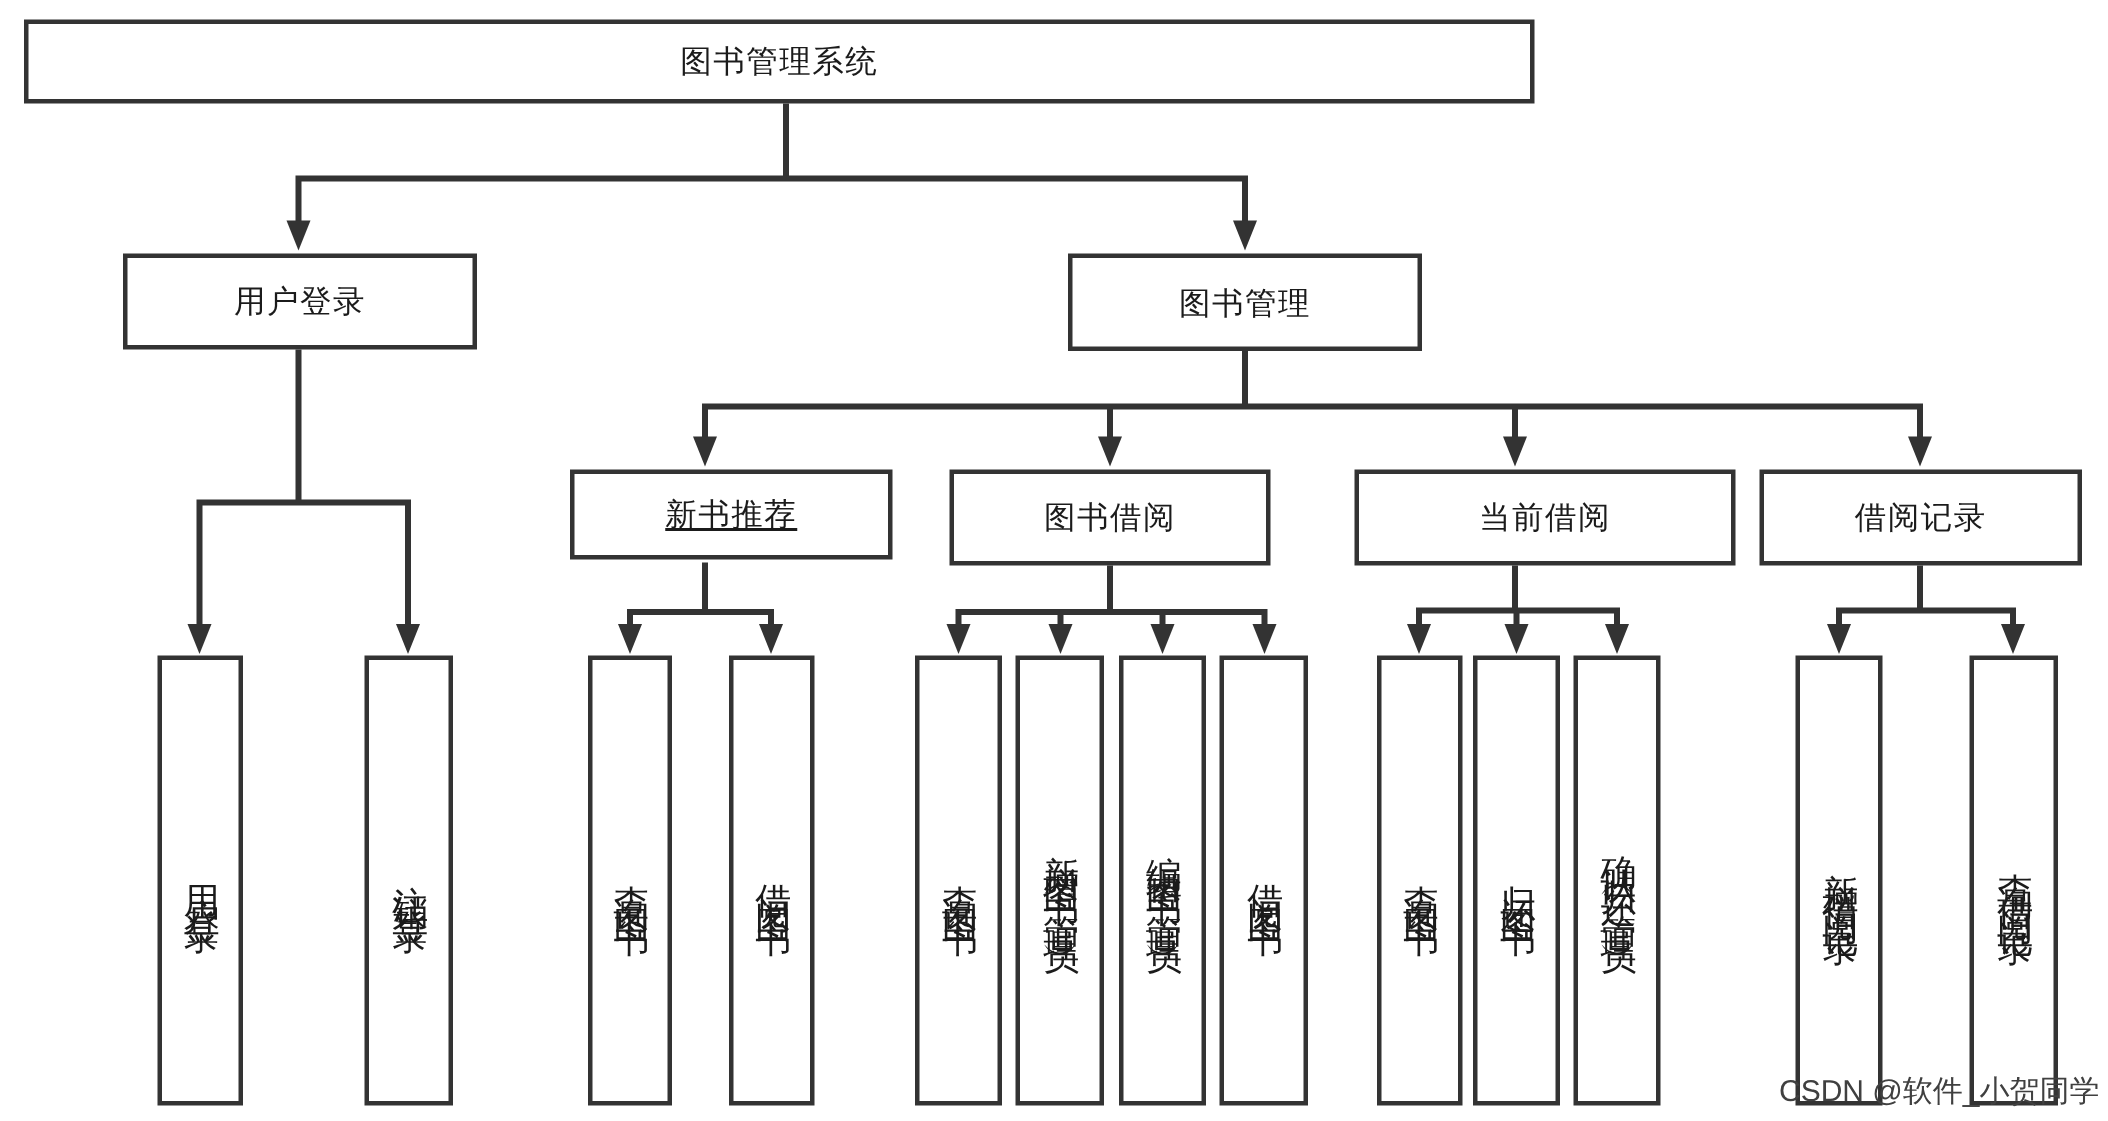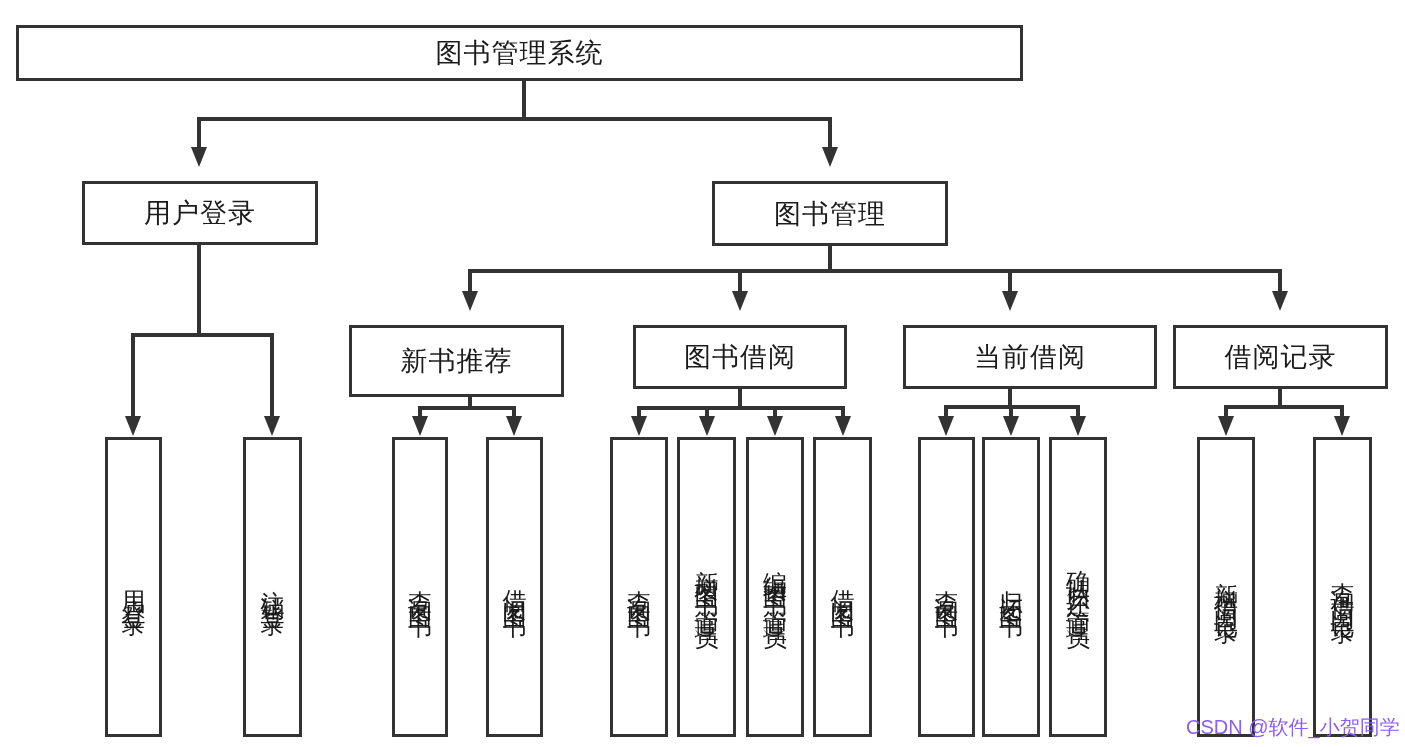--- a/index.html
+++ b/index.html
@@ -5,53 +5,53 @@
   html,body{margin:0;padding:0;background:#ffffff;}
   #stage{
     position:relative;width:1405px;height:747px;background:#ffffff;overflow:hidden;
     font-family:"Liberation Sans",sans-serif;
   }
   #wires{position:absolute;left:0;top:0;width:1405px;height:747px;}
   .node{
     position:absolute;box-sizing:border-box;border:3px solid #333333;background:#ffffff;
     display:flex;align-items:center;justify-content:center;color:#1b1b1b;
   }
-  .h-node{font-size:27px;letter-spacing:1px;margin-top:12px;}
+  .h-node{font-size:21px;letter-spacing:1px;}
   .v-node span{
     writing-mode:vertical-rl;text-orientation:mixed;
     font-size:24px;letter-spacing:8px;line-height:1;color:#1b1b1b;
   }
   
   #n-root{left:16px;top:13px;width:1007px;height:56px;}
   
   #n-user-login{left:82px;top:169px;width:236px;height:64px;}
   #n-book-mgmt{left:712px;top:169px;width:236px;height:65px;justify-content:center;}
   
-  #n-new-book-rec{left:349px;top:313px;width:215px;height:72px;}
+  #n-new-book-rec{left:380px;top:313px;width:215px;height:60px;text-decoration:underline;}
   #n-book-borrow{left:633px;top:313px;width:214px;height:64px;align-items:center;}
   #n-current-borrow{left:903px;top:313px;width:254px;height:64px;}
   #n-borrow-records{left:1173px;top:313px;width:215px;height:64px;}
   
   .leaf{top:437px;height:300px;}
   #n-leaf-0{left:105px;width:57px;}
   #n-leaf-1{left:243px;width:59px;}
   #n-leaf-2{left:392px;width:56px;}
   #n-leaf-3{left:486px;width:57px;}
   #n-leaf-4{left:610px;width:58px;}
   #n-leaf-5{left:677px;width:59px;}
   #n-leaf-6{left:746px;width:58px;}
   #n-leaf-7{left:813px;width:59px;}
   #n-leaf-8{left:918px;width:57px;}
   #n-leaf-9{left:982px;width:58px;}
   #n-leaf-10{left:1049px;width:58px;}
   #n-leaf-11{left:1197px;width:58px;}
   #n-leaf-12{left:1313px;width:59px;}
   #watermark{
     position:absolute;left:1186px;top:714px;width:219px;
-    font-size:20px;color:#8b5cf6;white-space:nowrap;z-index:5;
+    font-size:20px;color:#404040;white-space:nowrap;z-index:5;
   }
 </style>
 </head>
 <body>
 
 <div id="stage">
 
   <svg id="wires" viewBox="0 0 1405 747" xmlns="http://www.w3.org/2000/svg">
     <g stroke="#333333" stroke-width="4" fill="none" stroke-linecap="square">
 

